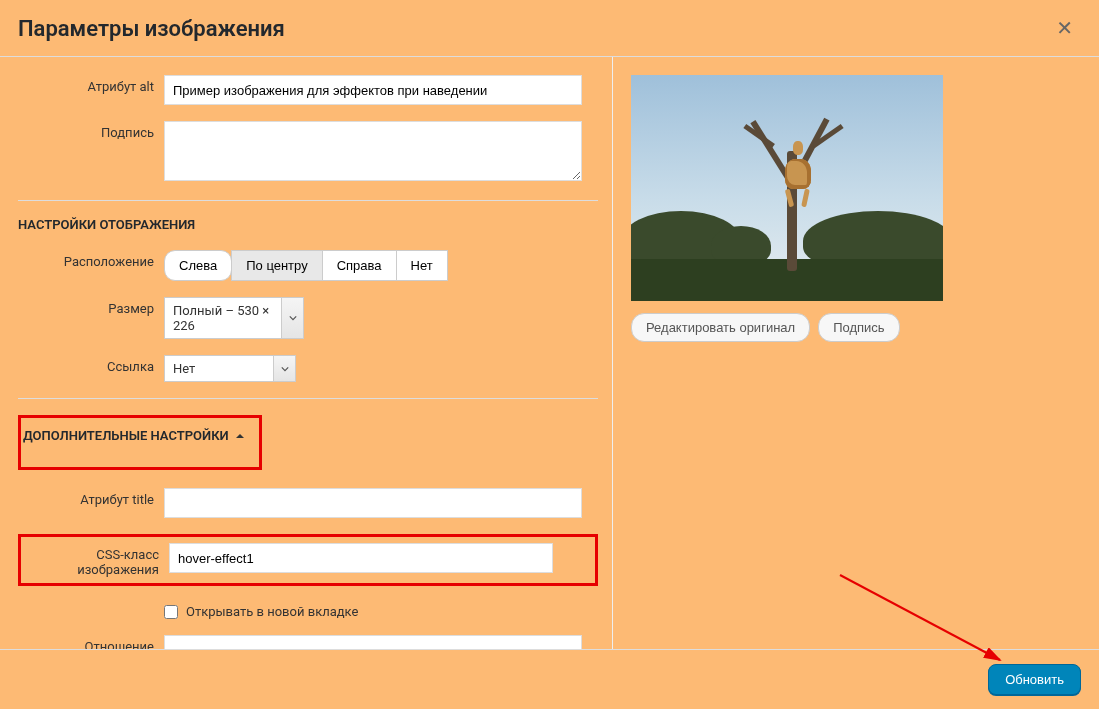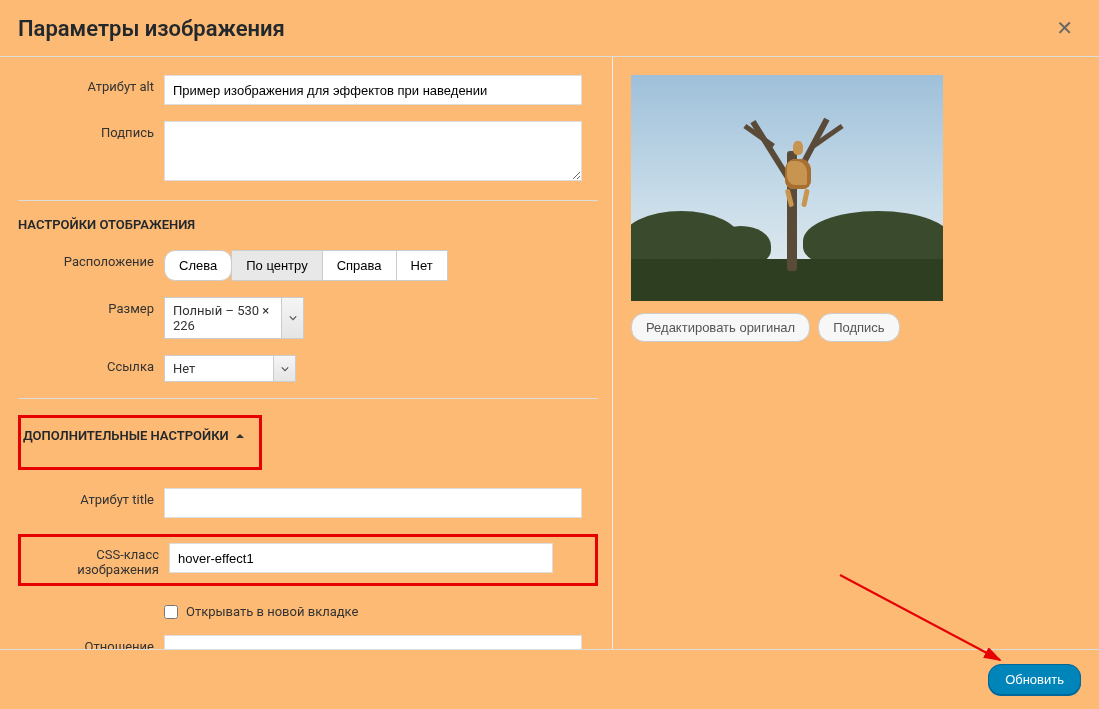--- a/index.html
+++ b/index.html
@@ -50,21 +50,21 @@
 .b4{left:180px;bottom:155px;width:5px;height:35px;transform:rotate(55deg);}
 .giraffe{position:absolute;left:148px;bottom:100px;width:40px;height:60px;}
 .g-body{position:absolute;left:6px;top:18px;width:26px;height:30px;background:#c89550;border-radius:40% 40% 30% 30%;box-shadow:inset -4px 2px 0 #a77030,inset 2px -4px 0 #a77030;}
 .g-head{position:absolute;left:14px;top:0;width:10px;height:14px;background:#c89550;border-radius:40%;}
 .g-leg{position:absolute;width:5px;height:18px;background:#c89550;bottom:-6px;border-radius:2px;}
 .gl1{left:8px;transform:rotate(-15deg);}
 .gl2{left:24px;transform:rotate(12deg);}
 .btn-row{display:flex;gap:8px;}
 .btn-secondary{border:1px solid #ccc;background:#f7f7f7;color:#555;padding:6px 14px;font-size:13px;border-radius:13px;cursor:pointer;}
 .footer{border-top:1px solid #ddd;padding:14px 18px;display:flex;justify-content:flex-end;}
-.btn-primary{background:#0085ba;border:1px solid #006799;color:#fff;padding:7px 16px;font-size:13px;border-radius:13px;cursor:pointer;box-shadow:0 1px 0 #006799;}
+.btn-primary{background:#0085ba;border:1px solid #006799;color:#fff;padding:7px 16px;font-size:13px;border-radius:8px;cursor:pointer;box-shadow:0 1px 0 #006799;}
 .arrow-annot{position:absolute;pointer-events:none;}
 </style>
 </head>
 <body>
 
 <div class="dialog">
   <div class="header">
     <h1>Параметры изображения</h1>
     <button class="close-btn">
       <span>✕</span>

